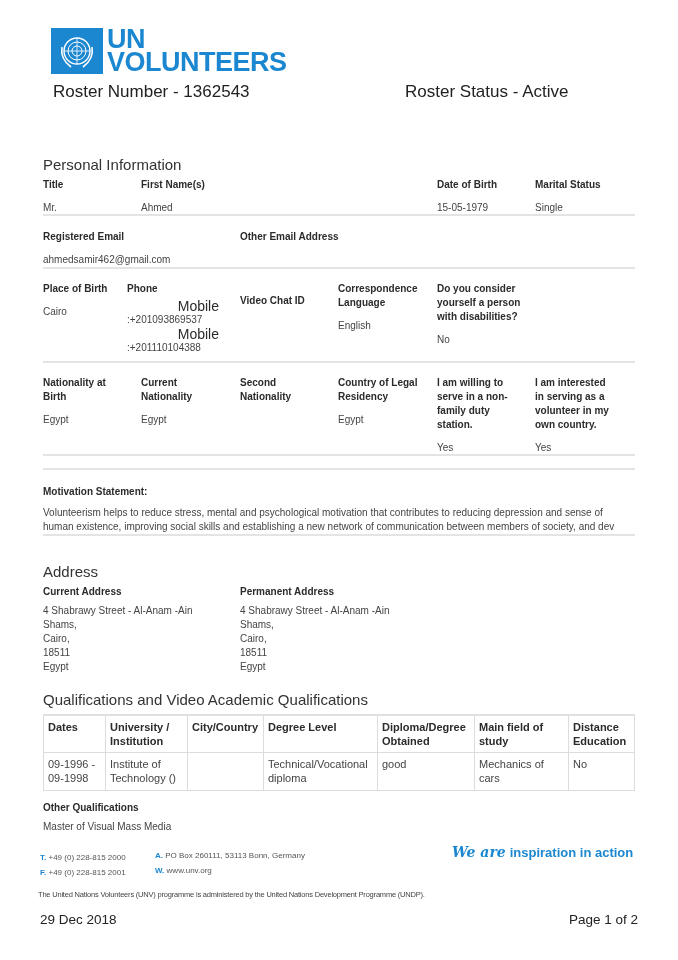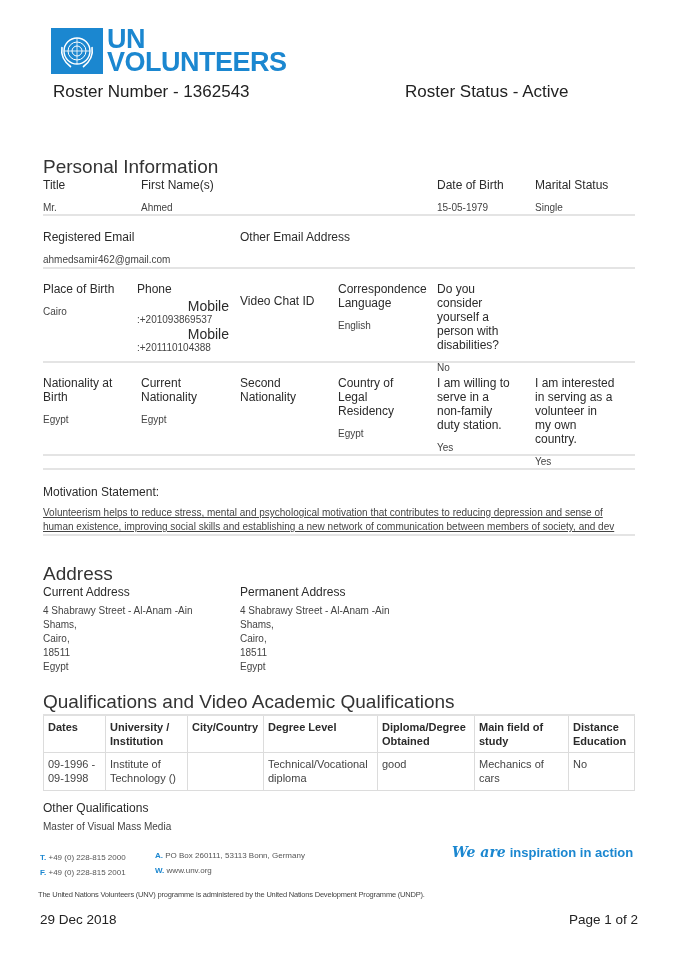--- a/index.html
+++ b/index.html
@@ -7,31 +7,31 @@
   body { font-family: "Liberation Sans", sans-serif; color: #333333; position: relative; }
 
   .logo { position: absolute; left: 38px; top: 28px; height: 46px; display: flex; align-items: center; margin-left: 13px; }
   .logo-emblem { width: 52px; height: 46px; background: #1b87d0; display: flex; align-items: center; justify-content: center; }
   .logo-text { margin-left: 4px; color: #1b87d0; font-weight: bold; line-height: 22px; font-size: 27px; letter-spacing: -0.5px; }
   .logo-text div { height: 23px; }
 
   .roster-number { position: absolute; left: 53px; top: 82px; font-size: 17px; color: #222; }
   .roster-status { position: absolute; left: 405px; top: 82px; font-size: 17px; color: #222; }
 
-  .section-title { position: absolute; left: 43px; font-size: 19px; color: #333; }
+  .section-title { position: absolute; left: 43px; font-size: 15px; color: #333; }
 
   .grid-row { position: absolute; left: 43px; width: 592px; border-bottom: 2px solid #e4e4e4; }
   .cell { position: absolute; top: 0; width: 92px; }
-  .lbl { font-size: 12px; font-weight: normal; color: #2b2b2b; line-height: 14px; }
+  .lbl { font-size: 10px; font-weight: bold; color: #2b2b2b; line-height: 14px; }
   .val { font-size: 10px; color: #444; line-height: 14px; margin-top: 9px; }
   .sublbl { font-size: 14px; font-weight: normal; color: #2b2b2b; line-height: 14px; margin-top: 3px; text-align: right; }
   .subval { font-size: 10px; color: #444; line-height: 14px; }
 
   .motivation { position: absolute; left: 43px; top: 485px; width: 592px; }
-  .motivation .val { margin-top: 7px; line-height: 14px; text-decoration: underline; }
+  .motivation .val { margin-top: 7px; line-height: 14px; }
 
   table.quals { position: absolute; left: 43px; top: 714px; width: 592px; border-collapse: collapse; font-size: 11px; }
   table.quals th, table.quals td { border: 1px solid #dcdcdc; text-align: left; vertical-align: top; padding: 4px 4px; line-height: 14px; }
   table.quals th { font-weight: bold; color: #2b2b2b; }
   table.quals td { color: #444; height: 38px; }
   table.quals tr:first-child th { border-top: 2px solid #e0e0e0; }
 
   .footer-contact { position: absolute; top: 850px; font-size: 8px; color: #555; line-height: 15px; }
   .footer-contact .k { color: #1b87d0; font-weight: bold; }
   .tagline { position: absolute; left: 452px; top: 844px; font-size: 13px; color: #1b87d0; font-weight: bold; }
@@ -93,21 +93,21 @@
     <div class="lbl">Other Email Address</div>
     <div class="val"></div>
   </div>
 </div>
 
 <div class="grid-row" style="top:282px;height:81px;">
   <div class="cell" style="left:0;">
     <div class="lbl">Place of Birth</div>
     <div class="val">Cairo</div>
   </div>
-  <div class="cell" style="left:94px;">
+  <div class="cell" style="left:84px;">
     <div class="lbl">Phone</div>
     <div class="sublbl">Mobile</div>
     <div class="subval">:+201093869537</div>
     <div class="sublbl" style="margin-top:0;">Mobile</div>
     <div class="subval">:+201110104388</div>
   </div>
   <div class="cell" style="left:197px;margin-top:12px;">
     <div class="lbl">Video Chat ID</div>
     <div class="val"></div>
   </div>

